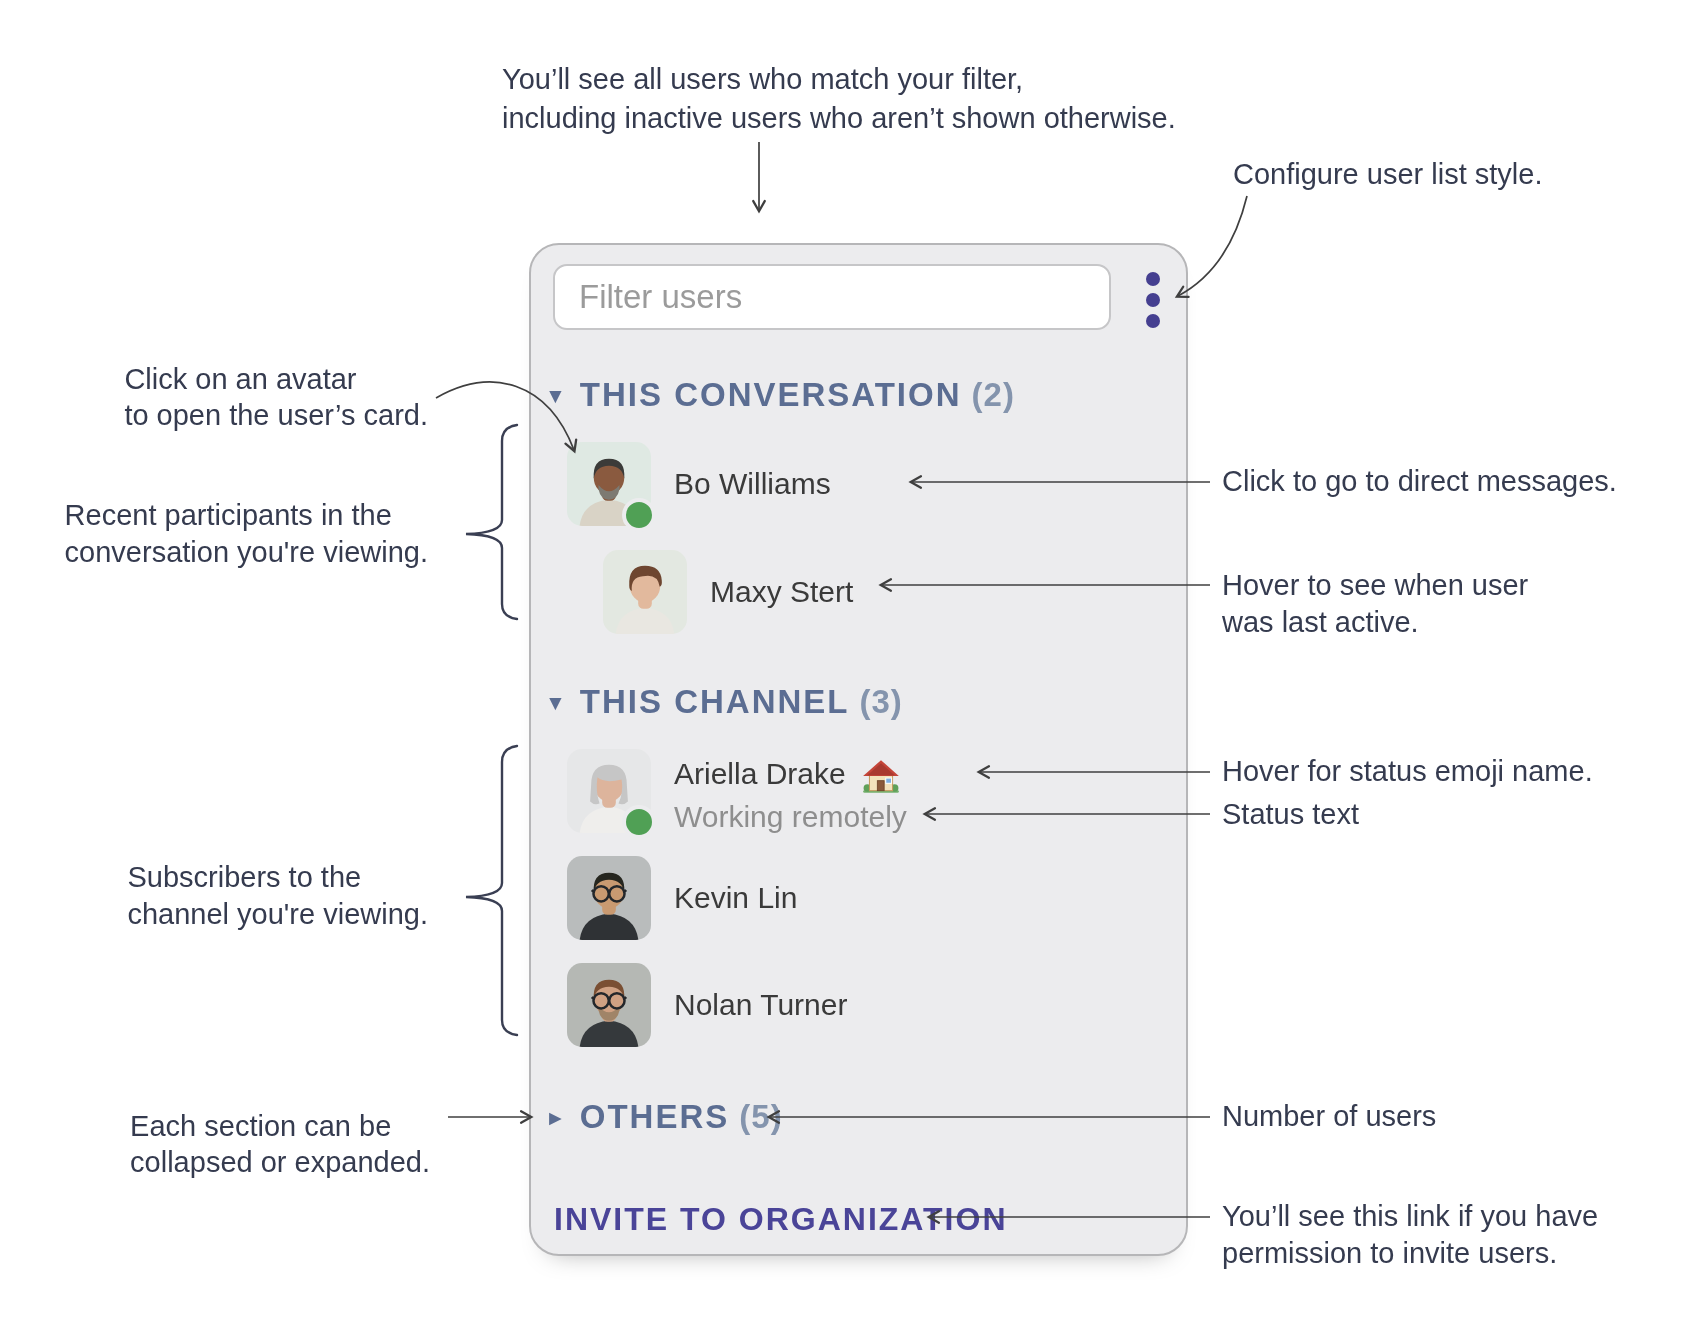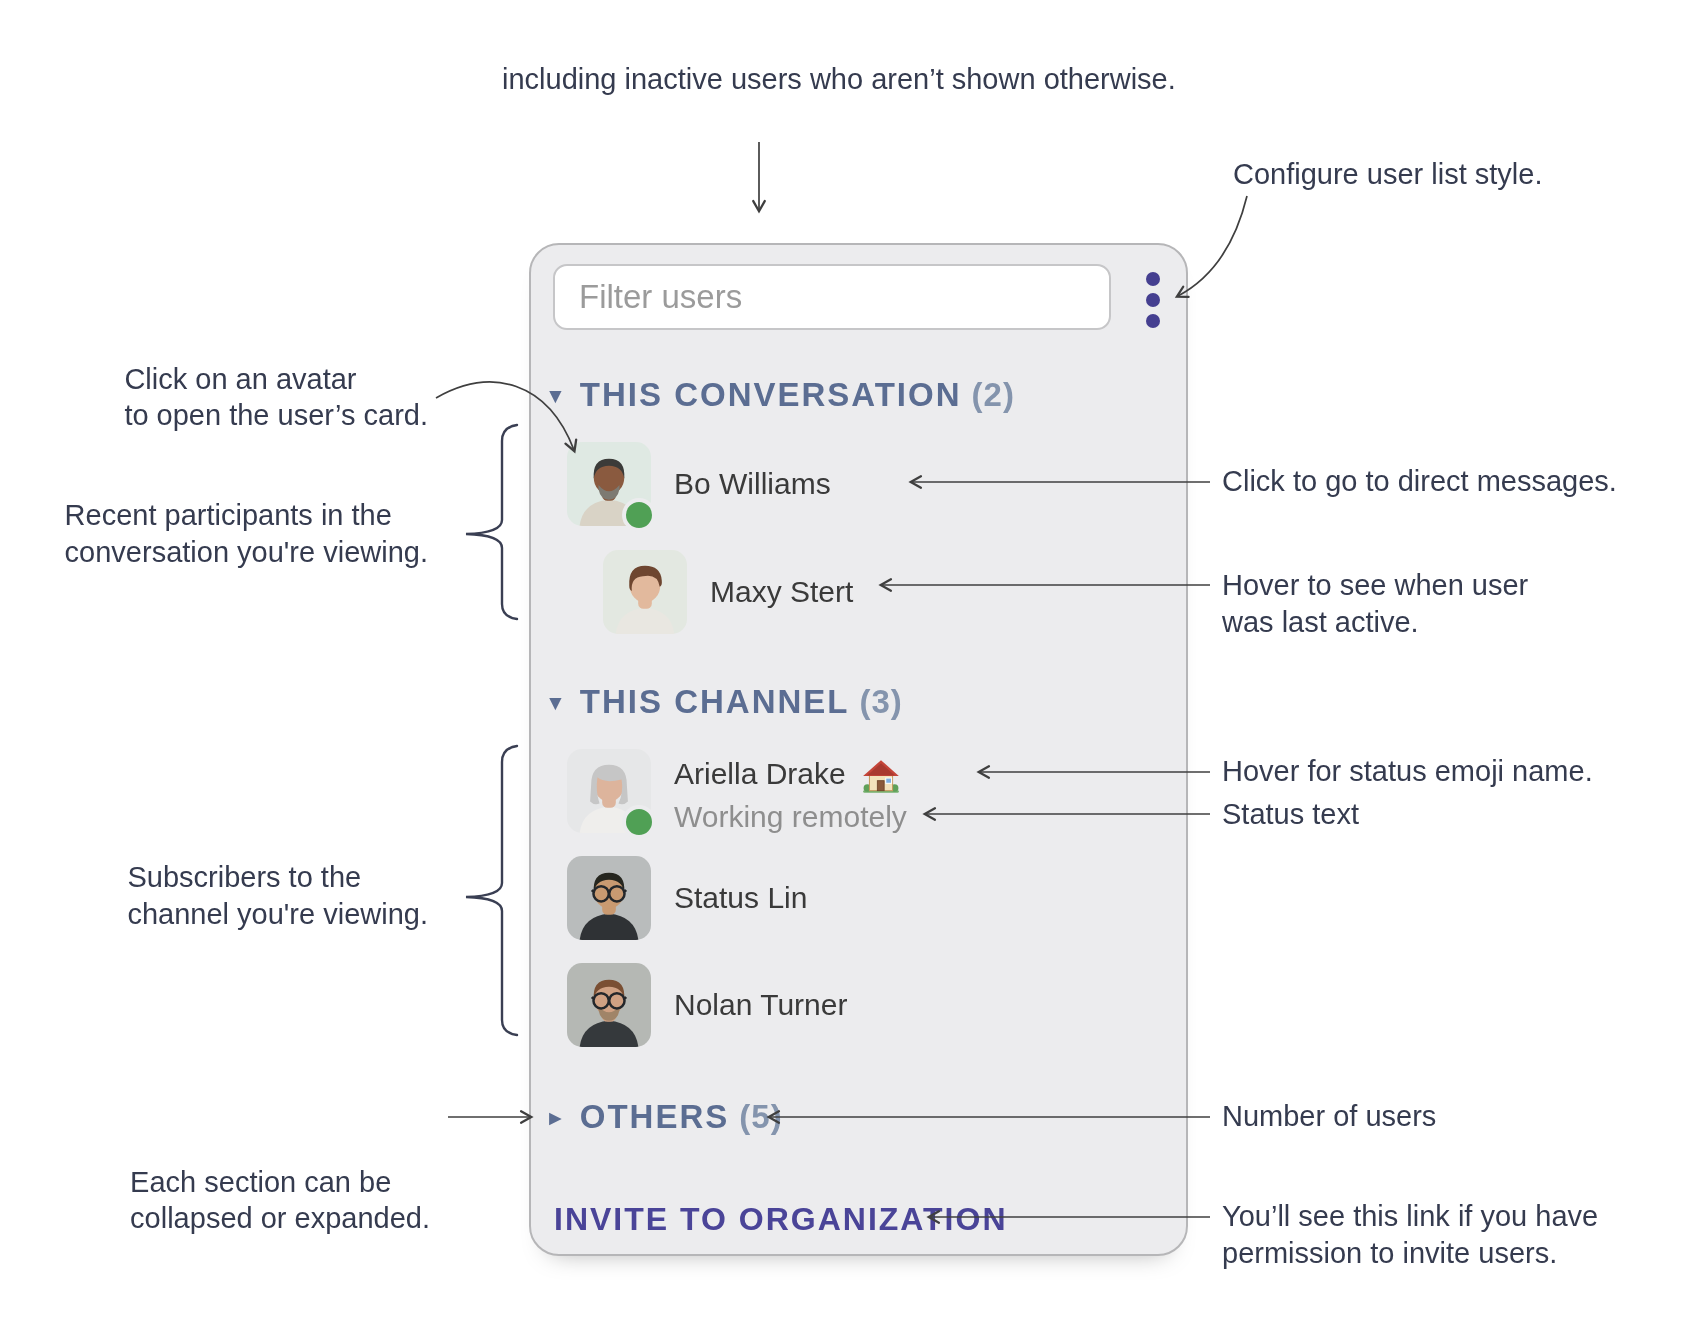--- a/index.html
+++ b/index.html
@@ -74,41 +74,42 @@
       <path d="M 1210 1117 L 770 1117" marker-end="url(#ah)"></path>
       <path d="M 1210 1217 L 930 1217" marker-end="url(#ah)"></path>
     </g>
     <g fill="none" stroke="#3a3f53" stroke-width="2.4" stroke-linecap="round">
       <path d="M 517 425 Q 502 427 502 441 L 502 520 Q 502 533 466 534 Q 502 535 502 548 L 502 604 Q 502 617 517 619"></path>
       <path d="M 517 746 Q 502 748 502 762 L 502 883 Q 502 896 466 897 Q 502 898 502 911 L 502 1020 Q 502 1033 517 1035"></path>
     </g>
   </svg>
 
   <div class="note" style="left:502px;top:60px;line-height:39px;">
+    <div>You’ll see all users who match your filter,</div>
     <div>including inactive users who aren’t shown otherwise.</div>
   </div>
 
   <div class="note" style="left:1233px;top:156px;">Configure user list style.</div>
 
   <div class="note right-align" style="right:1255px;top:361px;line-height:36px;">
     <div>Click on an avatar</div>
     <div>to open the user’s card.</div>
   </div>
 
   <div class="note right-align" style="right:1255px;top:497px;">
     <div>Recent participants in the</div>
     <div>conversation you're viewing.</div>
   </div>
 
   <div class="note right-align" style="right:1255px;top:859px;">
     <div>Subscribers to the</div>
     <div>channel you're viewing.</div>
   </div>
 
-  <div class="note right-align" style="right:1253px;top:1164px;line-height:36px;">
+  <div class="note right-align" style="right:1253px;top:1108px;line-height:36px;">
     <div>Each section can be</div>
     <div>collapsed or expanded.</div>
   </div>
 
   <div class="note" style="left:1222px;top:463px;">Click to go to direct messages.</div>
 
   <div class="note" style="left:1222px;top:567px;">
     <div>Hover to see when user</div>
     <div>was last active.</div>
   </div>
@@ -205,21 +206,21 @@
             <ellipse cx="40" cy="34" rx="14.5" ry="16" fill="#c99a71"></ellipse>
             <path d="M25.5 35 Q24 16 40 16 Q56 16 54.5 35 Q53 23 40 22.5 Q27 23 25.5 35 Z" fill="#26261f"></path>
             <g fill="none" stroke="#24272b" stroke-width="2.4">
               <circle cx="32.5" cy="36" r="7.3"></circle>
               <circle cx="47.5" cy="36" r="7.3"></circle>
               <line x1="39.5" y1="34.5" x2="40.5" y2="34.5"></line>
               <line x1="25.4" y1="34" x2="23.5" y2="32.5"></line>
               <line x1="54.6" y1="34" x2="56.5" y2="32.5"></line>
             </g>
           </svg></div>
-      <div class="uname">Status Lin</div>
+      <div class="uname">Kevin Lin</div>
     </div>
 
     <div class="row" style="top:718px;">
       <div class="avatar"><svg viewBox="0 0 80 80" width="100%" height="100%" preserveAspectRatio="none">
             <rect width="80" height="80" fill="#b5b8b4"></rect>
             <path d="M12 80 Q15 57 40 55 Q65 57 68 80 Z" fill="#35393c"></path>
             <rect x="33.5" y="42" width="13" height="14" rx="5" fill="#d0a183"></rect>
             <ellipse cx="40" cy="34" rx="14.5" ry="16" fill="#d0a183"></ellipse>
             <path d="M25.5 35 Q24 16 40 16 Q56 16 54.5 35 Q53 23 40 22.5 Q27 23 25.5 35 Z" fill="#7a4f33"></path>
             <path d="M30 41 Q40 53 50 41 L50 45 Q48 55 40 55 Q32 55 30 45 Z" fill="#a08468"></path>

